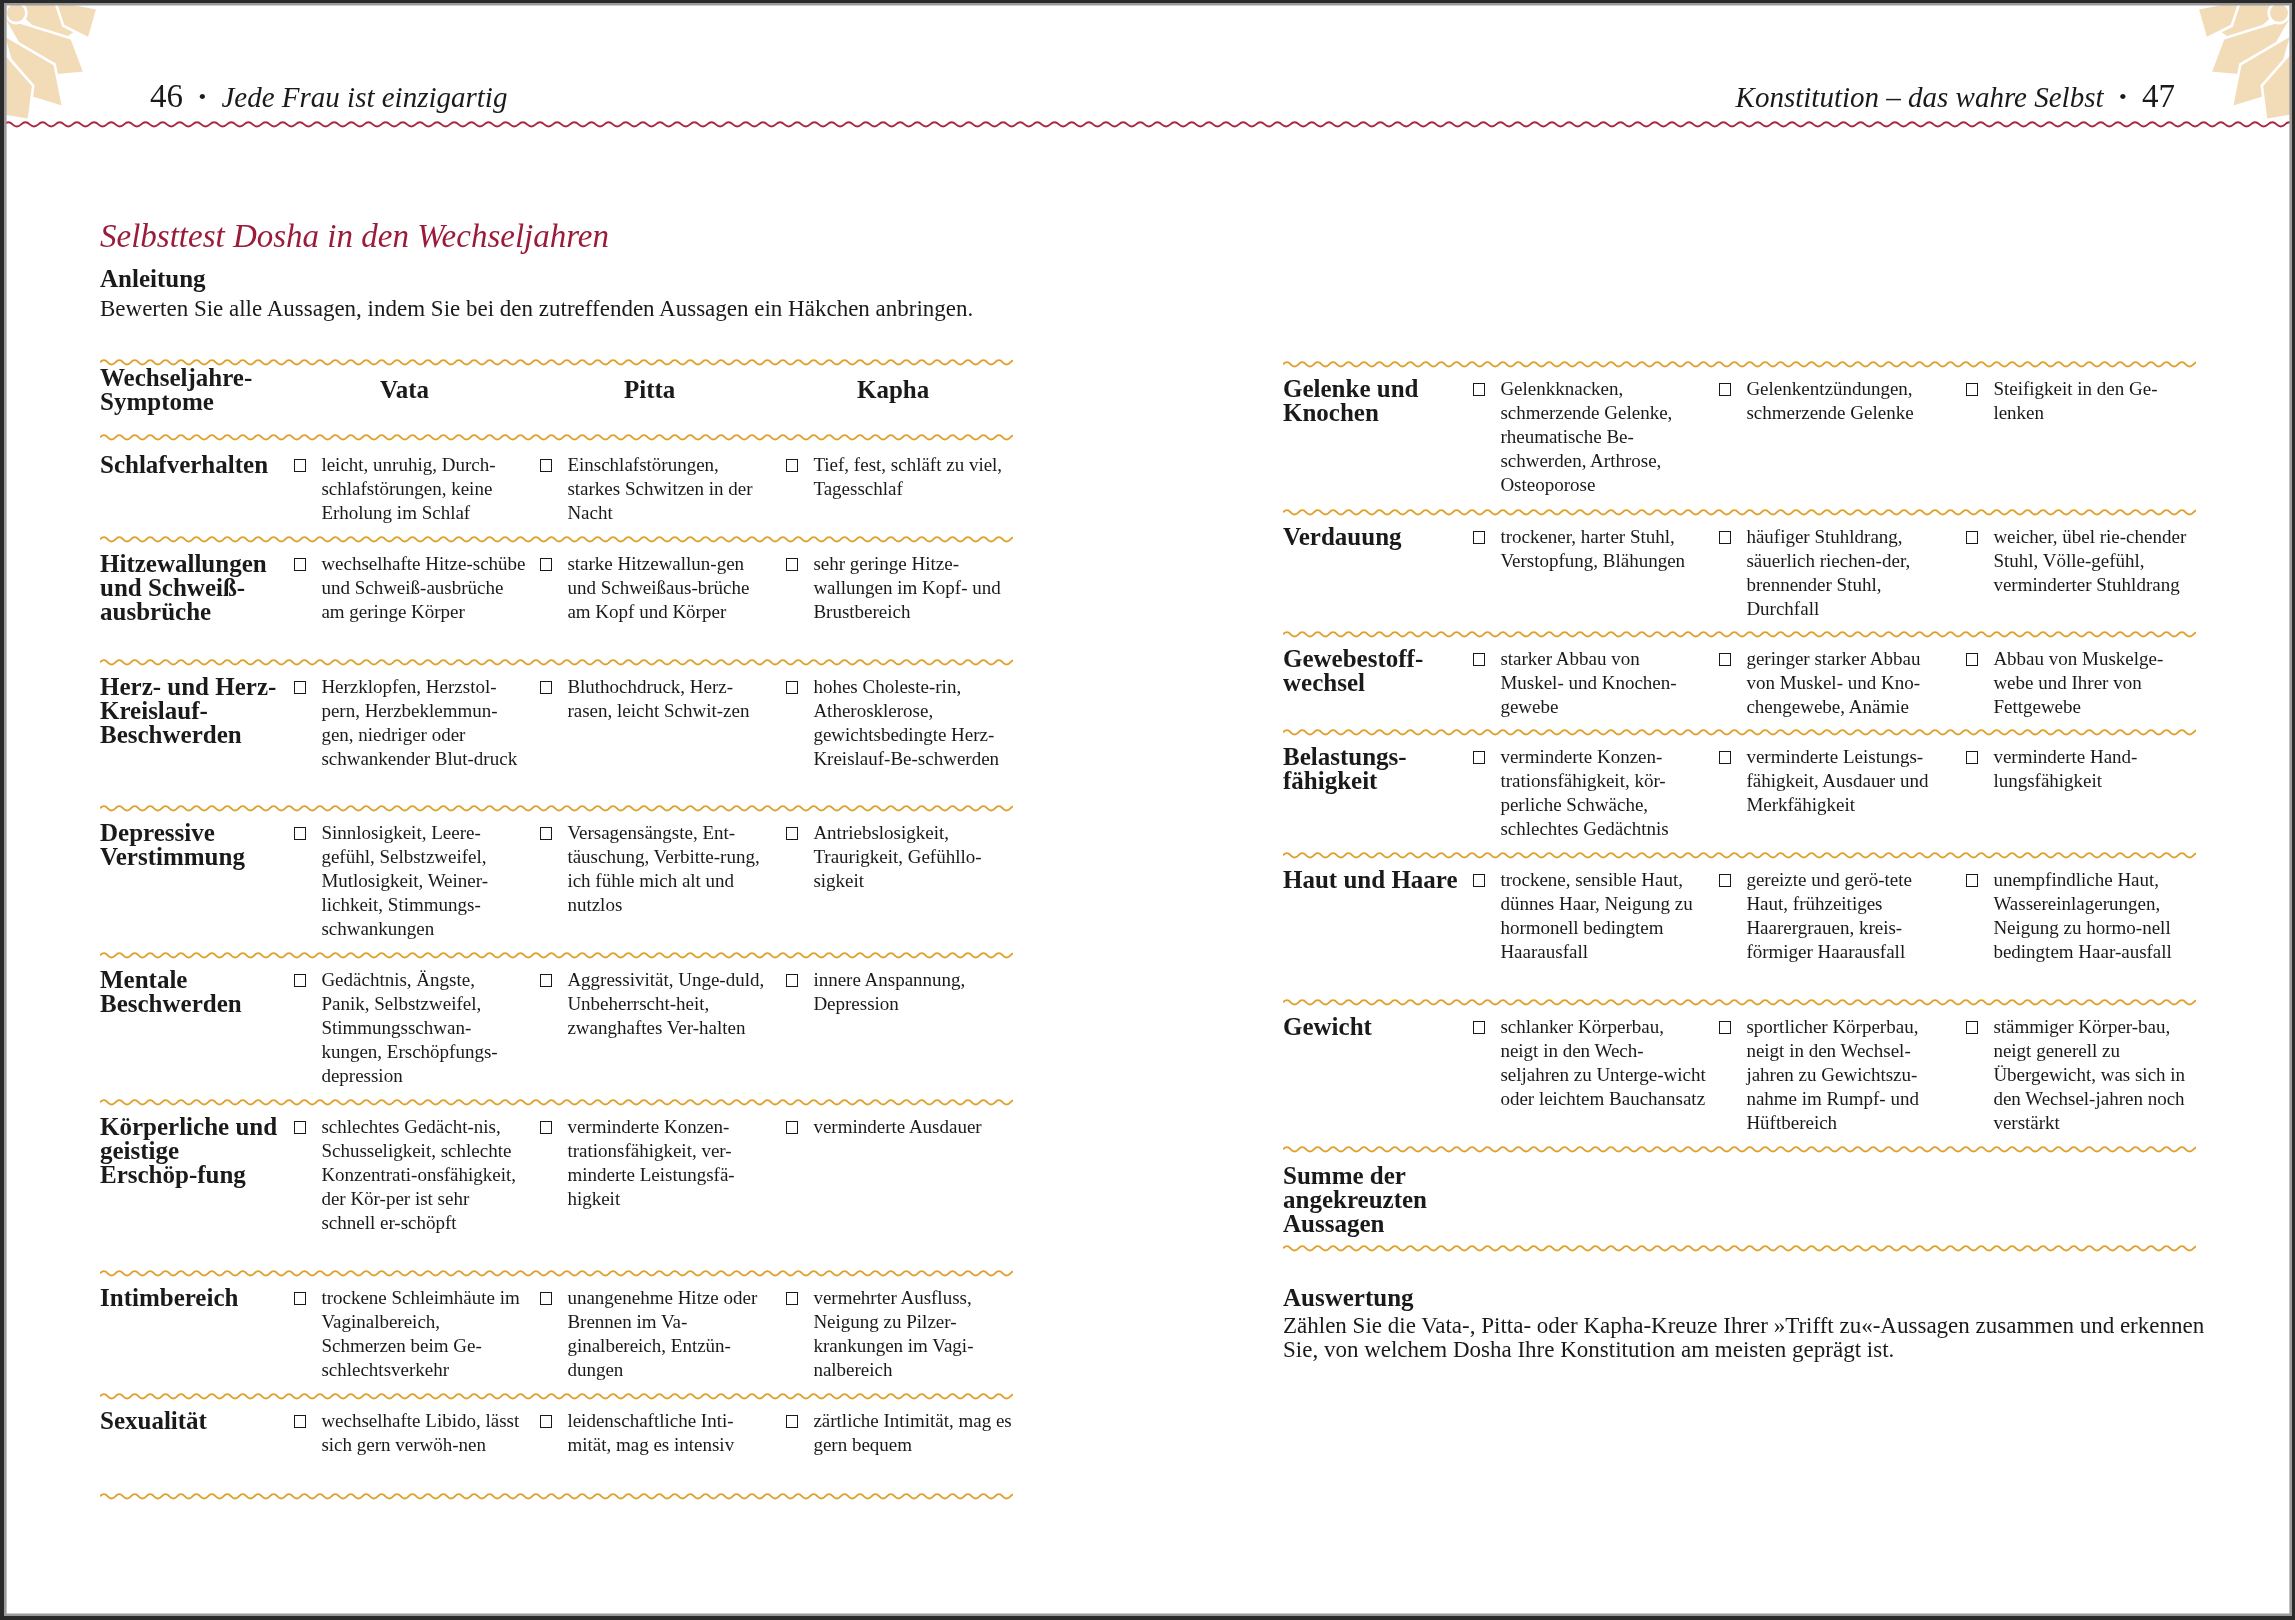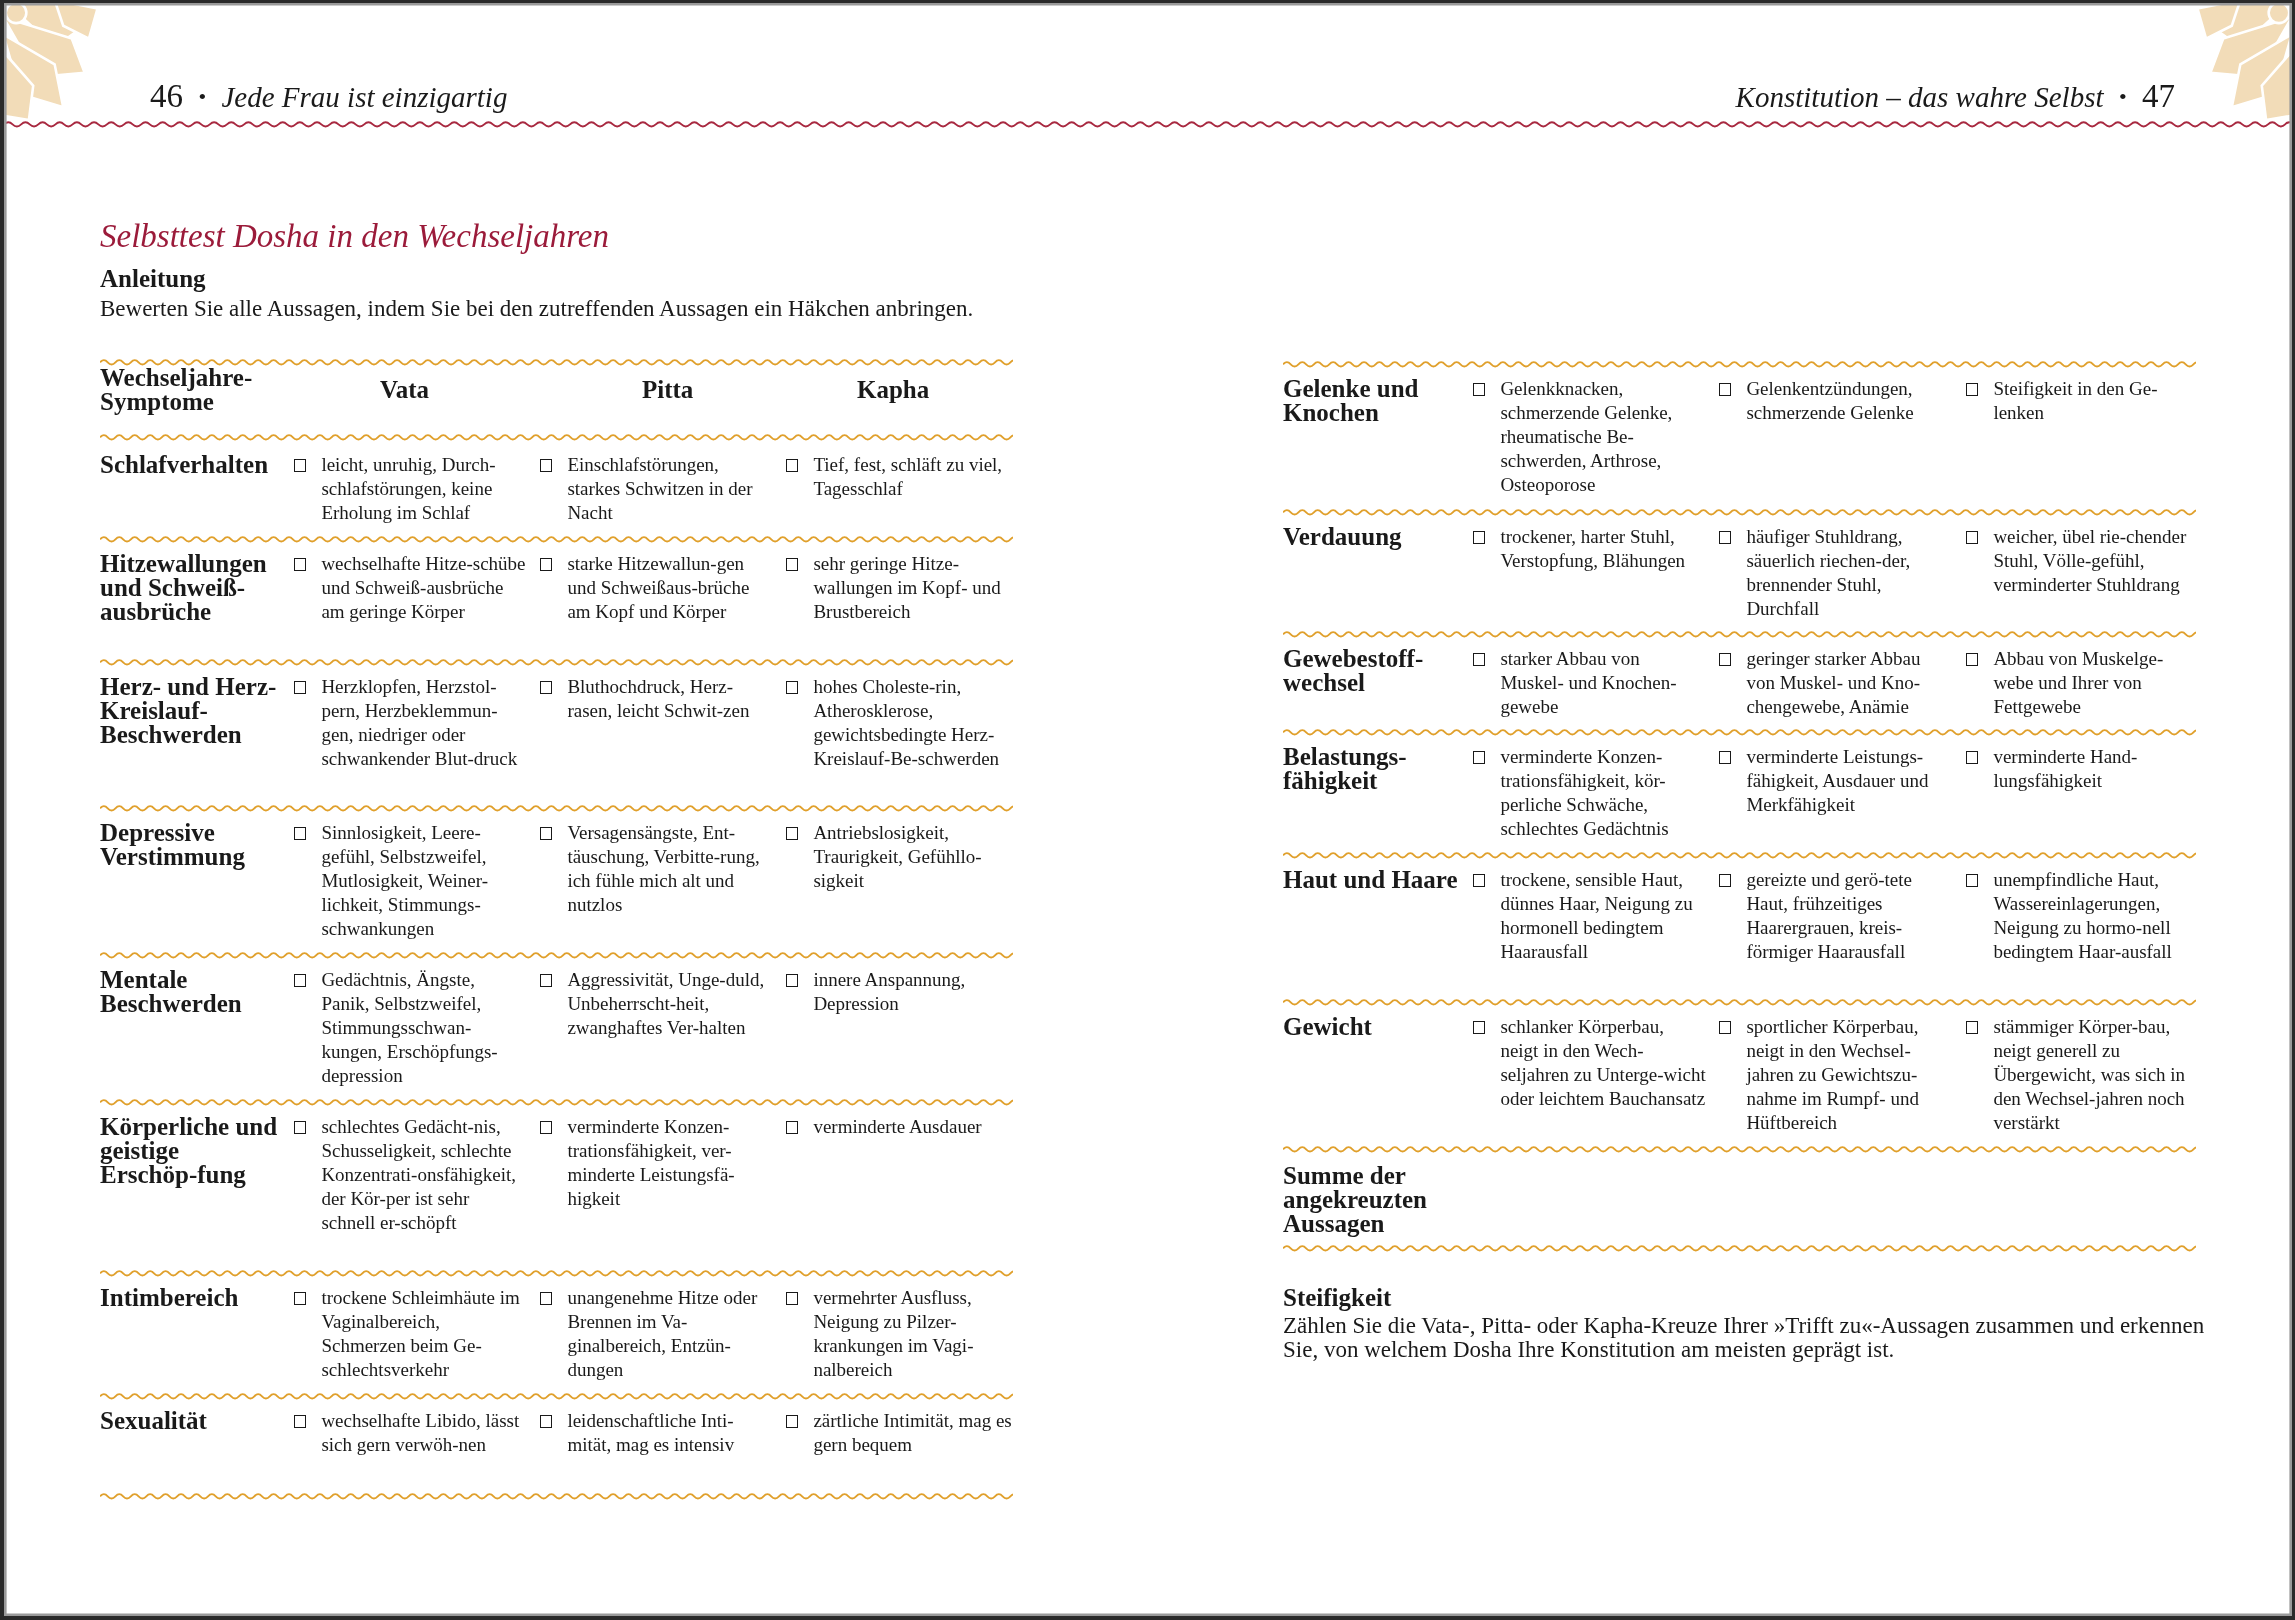--- a/index.html
+++ b/index.html
@@ -128,21 +128,21 @@
 <div class="anleitung-p">Bewerten Sie alle Aussagen, indem Sie bei den zutreffenden Aussagen ein Häkchen anbringen.</div>
 
 <div class="wave" style="left:100px; top:358px; width:913px;">
     <svg viewBox="0 0 1065 10" preserveAspectRatio="none">
       <path d="M0,5 Q4.5,0 9,5 T18,5 Q22.5,0 27,5 T36,5 Q40.5,0 45,5 T54,5 Q58.5,0 63,5 T72,5 Q76.5,0 81,5 T90,5 Q94.5,0 99,5 T108,5 Q112.5,0 117,5 T126,5 Q130.5,0 135,5 T144,5 Q148.5,0 153,5 T162,5 Q166.5,0 171,5 T180,5 Q184.5,0 189,5 T198,5 Q202.5,0 207,5 T216,5 Q220.5,0 225,5 T234,5 Q238.5,0 243,5 T252,5 Q256.5,0 261,5 T270,5 Q274.5,0 279,5 T288,5 Q292.5,0 297,5 T306,5 Q310.5,0 315,5 T324,5 Q328.5,0 333,5 T342,5 Q346.5,0 351,5 T360,5 Q364.5,0 369,5 T378,5 Q382.5,0 387,5 T396,5 Q400.5,0 405,5 T414,5 Q418.5,0 423,5 T432,5 Q436.5,0 441,5 T450,5 Q454.5,0 459,5 T468,5 Q472.5,0 477,5 T486,5 Q490.5,0 495,5 T504,5 Q508.5,0 513,5 T522,5 Q526.5,0 531,5 T540,5 Q544.5,0 549,5 T558,5 Q562.5,0 567,5 T576,5 Q580.5,0 585,5 T594,5 Q598.5,0 603,5 T612,5 Q616.5,0 621,5 T630,5 Q634.5,0 639,5 T648,5 Q652.5,0 657,5 T666,5 Q670.5,0 675,5 T684,5 Q688.5,0 693,5 T702,5 Q706.5,0 711,5 T720,5 Q724.5,0 729,5 T738,5 Q742.5,0 747,5 T756,5 Q760.5,0 765,5 T774,5 Q778.5,0 783,5 T792,5 Q796.5,0 801,5 T810,5 Q814.5,0 819,5 T828,5 Q832.5,0 837,5 T846,5 Q850.5,0 855,5 T864,5 Q868.5,0 873,5 T882,5 Q886.5,0 891,5 T900,5 Q904.5,0 909,5 T918,5 Q922.5,0 927,5 T936,5 Q940.5,0 945,5 T954,5 Q958.5,0 963,5 T972,5 Q976.5,0 981,5 T990,5 Q994.5,0 999,5 T1008,5 Q1012.5,0 1017,5 T1026,5 Q1030.5,0 1035,5 T1044,5 Q1048.5,0 1053,5 T1062,5 Q1066.5,0 1071,5 T1080,5" fill="none" stroke="#e0a02c" stroke-width="2.2"></path>
     </svg>
   </div>
 
 <div class="col-head" style="left:100px; top:366px; width:189px;">Wechseljahre-Symptome</div>
 <div class="col-head" style="left:380px; top:378px;">Vata</div>
-<div class="col-head" style="left:642px; top:378px;">Pitta</div>
+<div class="col-head" style="left:624px; top:378px;">Pitta</div>
 <div class="col-head" style="left:857px; top:378px;">Kapha</div>
 
 <div class="wave" style="left:100px; top:433px; width:913px;">
     <svg viewBox="0 0 1065 10" preserveAspectRatio="none">
       <path d="M0,5 Q4.5,0 9,5 T18,5 Q22.5,0 27,5 T36,5 Q40.5,0 45,5 T54,5 Q58.5,0 63,5 T72,5 Q76.5,0 81,5 T90,5 Q94.5,0 99,5 T108,5 Q112.5,0 117,5 T126,5 Q130.5,0 135,5 T144,5 Q148.5,0 153,5 T162,5 Q166.5,0 171,5 T180,5 Q184.5,0 189,5 T198,5 Q202.5,0 207,5 T216,5 Q220.5,0 225,5 T234,5 Q238.5,0 243,5 T252,5 Q256.5,0 261,5 T270,5 Q274.5,0 279,5 T288,5 Q292.5,0 297,5 T306,5 Q310.5,0 315,5 T324,5 Q328.5,0 333,5 T342,5 Q346.5,0 351,5 T360,5 Q364.5,0 369,5 T378,5 Q382.5,0 387,5 T396,5 Q400.5,0 405,5 T414,5 Q418.5,0 423,5 T432,5 Q436.5,0 441,5 T450,5 Q454.5,0 459,5 T468,5 Q472.5,0 477,5 T486,5 Q490.5,0 495,5 T504,5 Q508.5,0 513,5 T522,5 Q526.5,0 531,5 T540,5 Q544.5,0 549,5 T558,5 Q562.5,0 567,5 T576,5 Q580.5,0 585,5 T594,5 Q598.5,0 603,5 T612,5 Q616.5,0 621,5 T630,5 Q634.5,0 639,5 T648,5 Q652.5,0 657,5 T666,5 Q670.5,0 675,5 T684,5 Q688.5,0 693,5 T702,5 Q706.5,0 711,5 T720,5 Q724.5,0 729,5 T738,5 Q742.5,0 747,5 T756,5 Q760.5,0 765,5 T774,5 Q778.5,0 783,5 T792,5 Q796.5,0 801,5 T810,5 Q814.5,0 819,5 T828,5 Q832.5,0 837,5 T846,5 Q850.5,0 855,5 T864,5 Q868.5,0 873,5 T882,5 Q886.5,0 891,5 T900,5 Q904.5,0 909,5 T918,5 Q922.5,0 927,5 T936,5 Q940.5,0 945,5 T954,5 Q958.5,0 963,5 T972,5 Q976.5,0 981,5 T990,5 Q994.5,0 999,5 T1008,5 Q1012.5,0 1017,5 T1026,5 Q1030.5,0 1035,5 T1044,5 Q1048.5,0 1053,5 T1062,5 Q1066.5,0 1071,5 T1080,5" fill="none" stroke="#e0a02c" stroke-width="2.2"></path>
     </svg>
   </div>
 
 <div id="left-rows">
     <div class="row" style="left: 100px; top: 453px;">
@@ -436,15 +436,15 @@
 
 <div class="row" style="left:1283px; top:1164px;">
   <div class="label" style="width:146px;">Summe der angekreuzten Aussagen</div>
 </div>
 <div class="wave" style="left:1283px; top:1244px; width:913px;">
     <svg viewBox="0 0 1065 10" preserveAspectRatio="none">
       <path d="M0,5 Q4.5,0 9,5 T18,5 Q22.5,0 27,5 T36,5 Q40.5,0 45,5 T54,5 Q58.5,0 63,5 T72,5 Q76.5,0 81,5 T90,5 Q94.5,0 99,5 T108,5 Q112.5,0 117,5 T126,5 Q130.5,0 135,5 T144,5 Q148.5,0 153,5 T162,5 Q166.5,0 171,5 T180,5 Q184.5,0 189,5 T198,5 Q202.5,0 207,5 T216,5 Q220.5,0 225,5 T234,5 Q238.5,0 243,5 T252,5 Q256.5,0 261,5 T270,5 Q274.5,0 279,5 T288,5 Q292.5,0 297,5 T306,5 Q310.5,0 315,5 T324,5 Q328.5,0 333,5 T342,5 Q346.5,0 351,5 T360,5 Q364.5,0 369,5 T378,5 Q382.5,0 387,5 T396,5 Q400.5,0 405,5 T414,5 Q418.5,0 423,5 T432,5 Q436.5,0 441,5 T450,5 Q454.5,0 459,5 T468,5 Q472.5,0 477,5 T486,5 Q490.5,0 495,5 T504,5 Q508.5,0 513,5 T522,5 Q526.5,0 531,5 T540,5 Q544.5,0 549,5 T558,5 Q562.5,0 567,5 T576,5 Q580.5,0 585,5 T594,5 Q598.5,0 603,5 T612,5 Q616.5,0 621,5 T630,5 Q634.5,0 639,5 T648,5 Q652.5,0 657,5 T666,5 Q670.5,0 675,5 T684,5 Q688.5,0 693,5 T702,5 Q706.5,0 711,5 T720,5 Q724.5,0 729,5 T738,5 Q742.5,0 747,5 T756,5 Q760.5,0 765,5 T774,5 Q778.5,0 783,5 T792,5 Q796.5,0 801,5 T810,5 Q814.5,0 819,5 T828,5 Q832.5,0 837,5 T846,5 Q850.5,0 855,5 T864,5 Q868.5,0 873,5 T882,5 Q886.5,0 891,5 T900,5 Q904.5,0 909,5 T918,5 Q922.5,0 927,5 T936,5 Q940.5,0 945,5 T954,5 Q958.5,0 963,5 T972,5 Q976.5,0 981,5 T990,5 Q994.5,0 999,5 T1008,5 Q1012.5,0 1017,5 T1026,5 Q1030.5,0 1035,5 T1044,5 Q1048.5,0 1053,5 T1062,5 Q1066.5,0 1071,5 T1080,5" fill="none" stroke="#e0a02c" stroke-width="2.2"></path>
     </svg>
   </div>
 
-<div class="auswertung-h">Steifigkeit</div>
+<div class="auswertung-h">Auswertung</div>
 <div class="auswertung-p">Zählen Sie die Vata-, Pitta- oder Kapha-Kreuze Ihrer »Trifft zu«-Aussagen zusammen und erkennen Sie, von welchem Dosha Ihre Konstitution am meisten geprägt ist.</div>
 
 
 </body></html>

